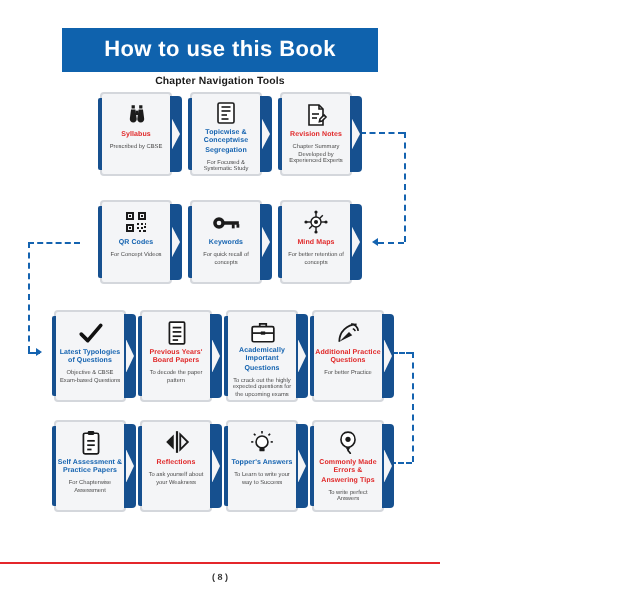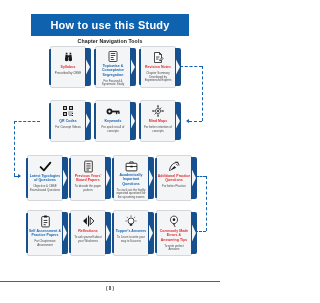--- a/index.html
+++ b/index.html
@@ -103,21 +103,21 @@
     position: absolute; left: 0; bottom: 12px; width: 220px;
     text-align: center; font-size: 4.5px; color: #333; font-weight: bold;
   }
 </style>
 </head>
 <body>
 
 <div class="page">
 
   <div class="header-band">
-    <span class="title">How to use this Study</span>
+    <span class="title">How to use this Book</span>
   </div>
   <div class="subtitle">Chapter Navigation Tools</div>
 
   <div class="conn arrow-r" style="left:88px; top:65px;"></div>
   <div class="conn arrow-r" style="left:133px; top:65px;"></div>
 
   <div class="conn dash-h" style="left:180px; top:66px; width:22px;"></div>
   <div class="conn dash-v" style="left:202px; top:66px; height:55px;"></div>
   <div class="conn arrow-l" style="left:186px; top:119px;"></div>
   <div class="conn dash-h" style="left:189px; top:121px; width:13px;"></div>

